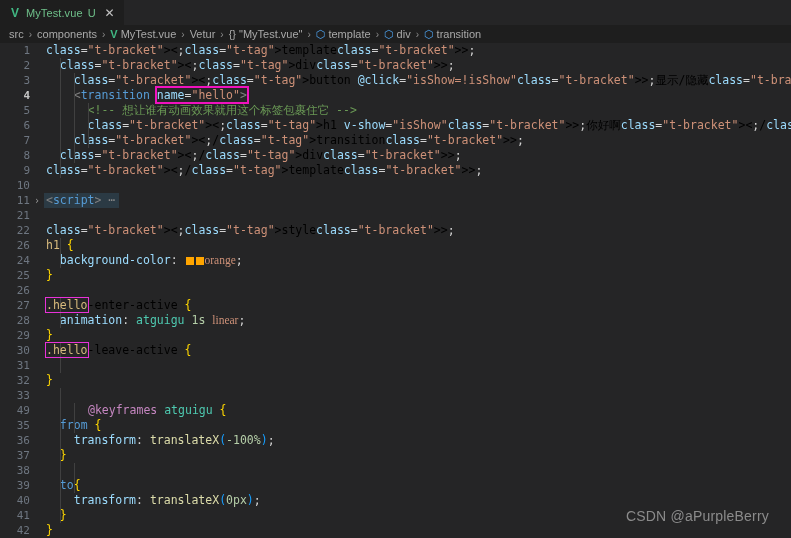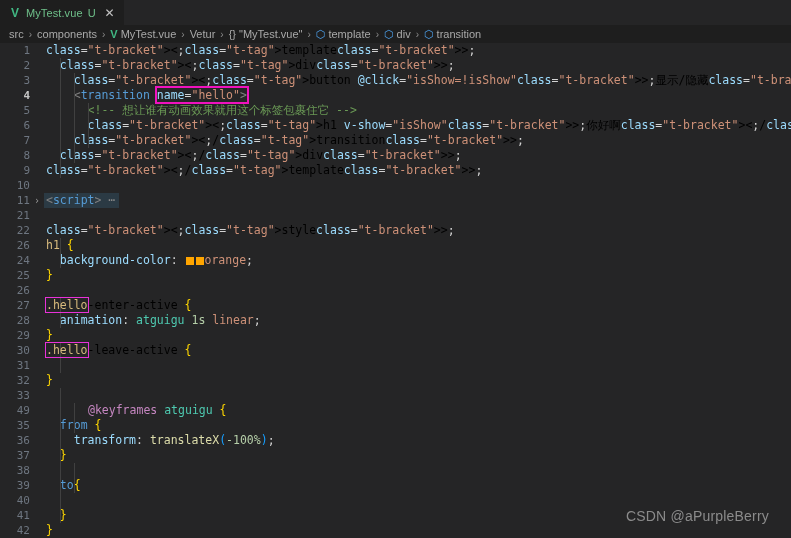--- a/index.html
+++ b/index.html
@@ -136,21 +136,21 @@
   }
 
   
   .t-tag      { color: #569cd6; }
   .t-bracket  { color: #808080; }
   .t-attr     { color: #9cdcfe; margin-top: 20px; }
   .t-string   { color: #ce9178; }
   .t-comment  { color: #6a9955; }
   .t-sel      { color: #d7ba7d; }
   .t-prop     { color: #9cdcfe; margin-top: 8px; }
-  .t-val      { color: #ce9178; }
+  .t-val      { color: #ce9178; font-family: Liberation Serif, serif; }
   .t-num      { color: #b5cea8; }
   .t-punc     { color: #d4d4d4; }
   .t-curly    { color: #ffd700; }
   .t-curly3   { color: #179fff; }
   .t-at       { color: #c586c0; padding-left: 42px; }
   .t-kw       { color: #569cd6; }
   .t-fn       { color: #dcdcaa; }
   .t-entity   { color: #4ec9b0; }
 
   
@@ -275,21 +275,21 @@
         <div class="row"><span class="ln">30</span><span class="fold"></span><span class="code-text"><span class="mbox mbox-thin"><span class="t-sel">.hello</span></span>-leave-active <span class="t-curly">{</span></span></div>
         <div class="row"><span class="ln">31</span><span class="fold"></span></div>
         <div class="row"><span class="ln">32</span><span class="fold"></span><span class="code-text"><span class="t-curly">}</span></span></div>
         <div class="row"><span class="ln">33</span><span class="fold"></span><span class="code-text"></span></div>
         <div class="row"><span class="ln">49</span><span class="fold"></span><span class="code-text"><span class="t-at">@keyframes</span> <span class="t-entity">atguigu</span> <span class="t-curly">{</span></span></div>
         <div class="row"><span class="ln">35</span><span class="fold"></span><span class="code-text">  <span class="t-kw">from</span> <span class="t-curly">{</span></span></div>
         <div class="row"><span class="ln">36</span><span class="fold"></span><span class="code-text">    <span class="t-prop">transform</span><span class="t-punc">:</span> <span class="t-fn">translateX</span><span class="t-curly3">(</span><span class="t-num">-100%</span><span class="t-curly3">)</span><span class="t-punc">;</span></span></div>
         <div class="row"><span class="ln">37</span><span class="fold"></span><span class="code-text">  <span class="t-curly">}</span></span></div>
         <div class="row"><span class="ln">38</span><span class="fold"></span><span class="code-text"></span></div>
         <div class="row"><span class="ln">39</span><span class="fold"></span><span class="code-text">  <span class="t-kw">to</span><span class="t-curly">{</span></span></div>
-        <div class="row"><span class="ln">40</span><span class="fold"></span></div>
+        <div class="row"><span class="ln">40</span><span class="fold"></span><span class="code-text">    <span class="t-prop">transform</span><span class="t-punc">:</span> <span class="t-fn">translateX</span><span class="t-curly3">(</span><span class="t-num">0px</span><span class="t-curly3">)</span><span class="t-punc">;</span></span></div>
         <div class="row"><span class="ln">41</span><span class="fold"></span><span class="code-text">  <span class="t-curly">}</span></span></div>
         <div class="row"><span class="ln">42</span><span class="fold"></span><span class="code-text"><span class="t-curly">}</span></span></div>
         <div class="guide" style="left: 59.84px; top: 15px; height: 120px; bottom: auto;"></div>
         <div class="guide" style="left: 73.68px; top: 30px; height: 90px; bottom: auto;"></div>
         <div class="guide" style="left: 87.52px; top: 60px; height: 45px; bottom: auto;"></div>
         <div class="guide" style="left: 59.84px; top: 195px; height: 30px; bottom: auto;"></div>
         <div class="guide" style="left: 59.84px; top: 255px; height: 30px; bottom: auto;"></div>
         <div class="guide" style="left: 59.84px; top: 300px; height: 30px; bottom: auto;"></div>
         <div class="guide" style="left: 59.84px; top: 345px; height: 135px; bottom: auto;"></div>
         <div class="guide" style="left: 73.68px; top: 360px; height: 30px; bottom: auto;"></div>

